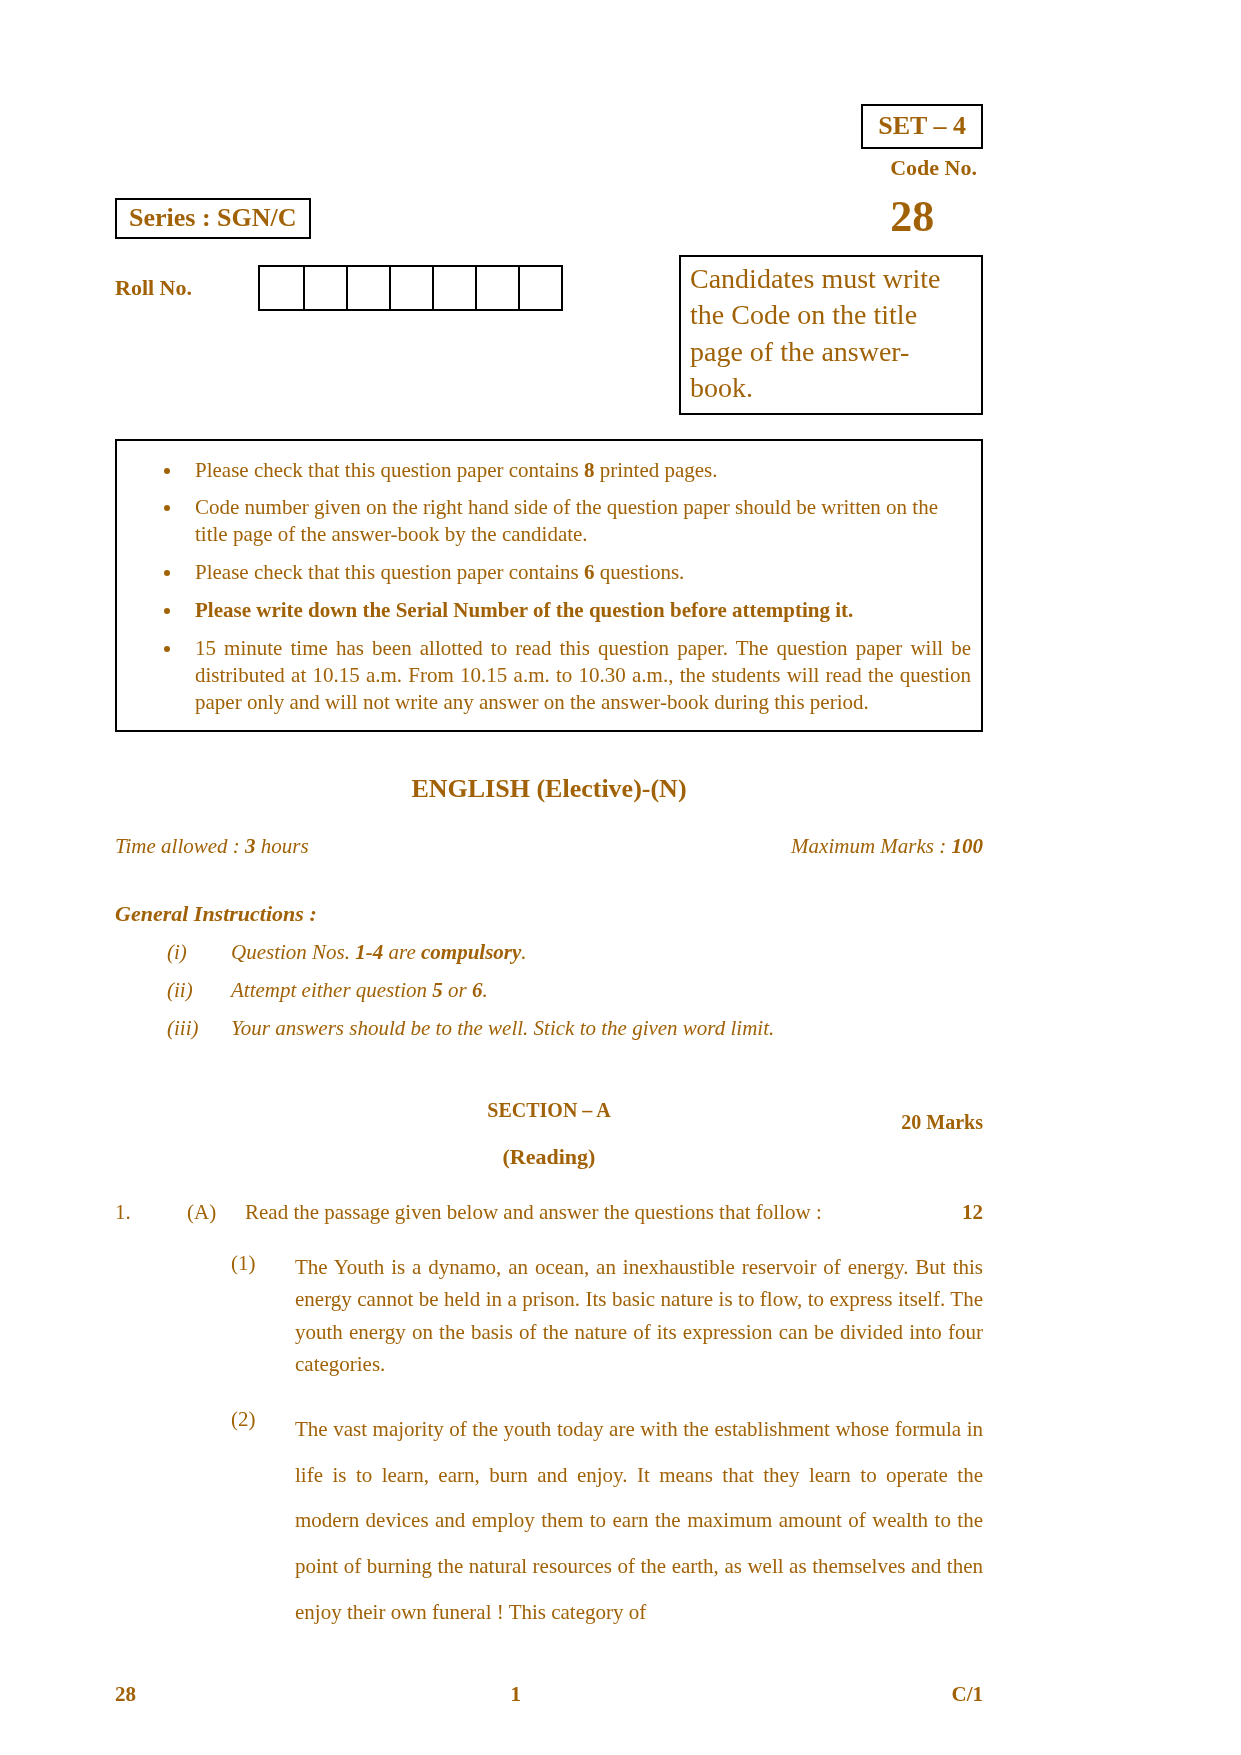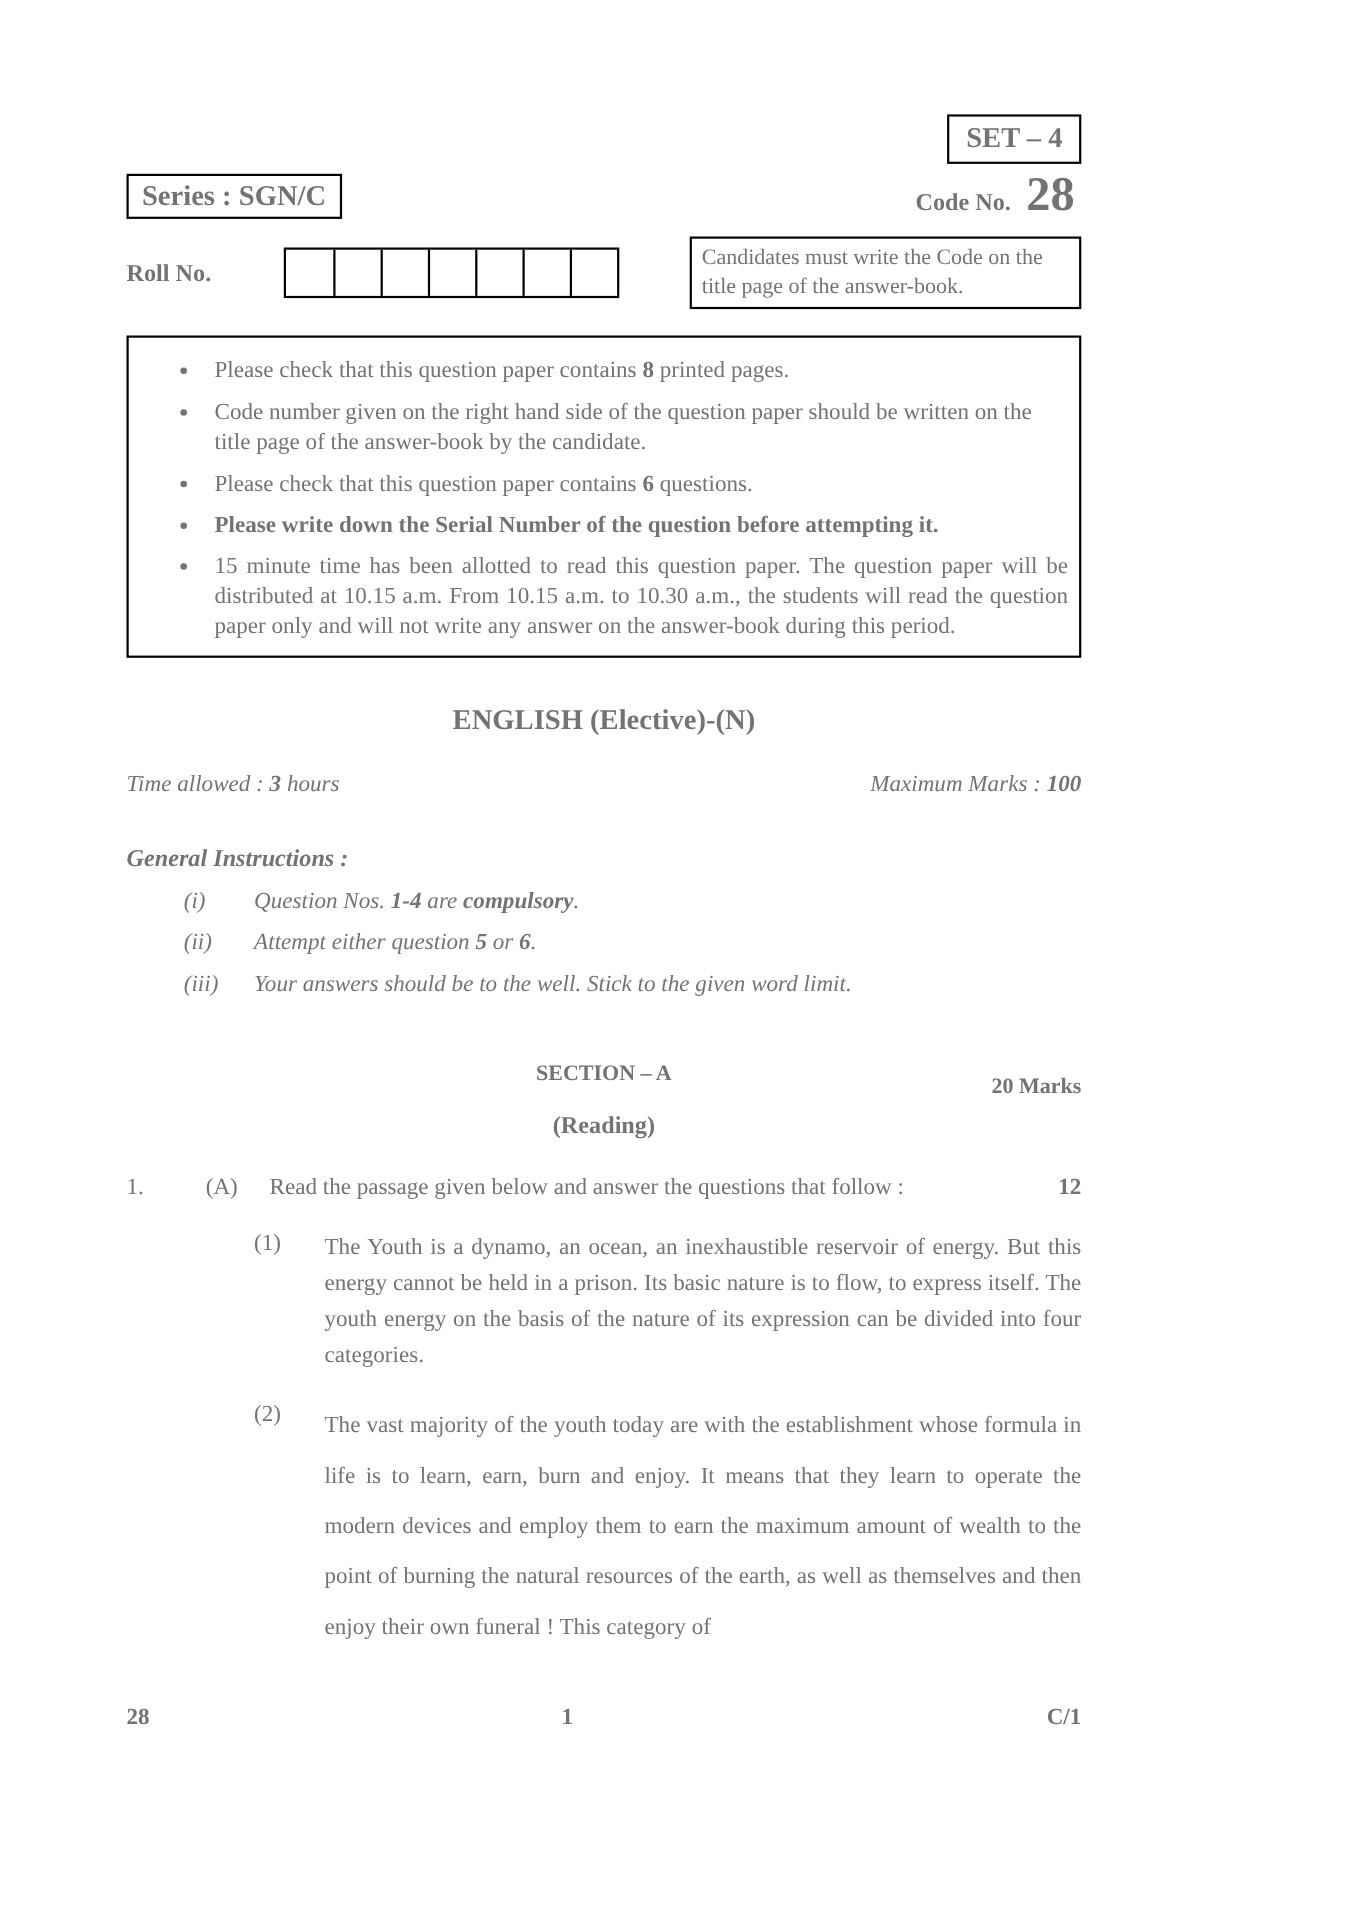--- a/index.html
+++ b/index.html
@@ -2,21 +2,21 @@
 <html><head>
 <meta charset="utf-8">
 <style>
   * { box-sizing: border-box; }
   html, body { margin: 0; padding: 0; background: #e8e8e8; }
   .page {
     width: 1241px;
     height: 1755px;
     margin: 0 auto;
     background: #ffffff;
-    color: #737373;
+    color: #a16207;
     font-family: "Liberation Serif", serif;
     position: relative;
     padding: 104px 258px 0 115px;
   }
   b { font-weight: bold; }
 
   
   .set-row { text-align: right; }
   .set-box {
     display: inline-block;
@@ -31,39 +31,39 @@
     align-items: flex-end;
     margin-top: 6px;
   }
   .series-box {
     display: inline-block;
     border: 2px solid #000;
     font-weight: bold;
     font-size: 26px;
     padding: 3px 12px 4px 12px;
   }
-  .code-wrap { display: flex; align-items: baseline; gap: 14px; padding-right: 6px; }
+  .code-wrap { display: flex; align-items: baseline; gap: 14px; padding-right: 6px; flex-direction: column; }
   .code-label { font-weight: bold; font-size: 22px; }
   .code-value { font-weight: bold; font-size: 44px; line-height: 1; }
 
   .roll-row {
     display: flex;
     justify-content: space-between;
     align-items: flex-start;
     margin-top: 26px;
   }
   .roll-left { display: flex; align-items: center; gap: 44px; }
   .roll-label { font-weight: bold; font-size: 22px; margin-right: 22px; }
   .roll-grid { display: flex; border: 2px solid #000; }
   .roll-cell { width: 43px; height: 42px; border-left: 2px solid #000; }
   .roll-cell:first-child { border-left: none; }
   .candidates-box {
     border: 2px solid #000;
-    width: 356px;
-    font-size: 20px;
+    width: 304px;
+    font-size: 28px;
     line-height: 1.3;
     padding: 4px 9px 6px 9px;
     margin-top: -10px;
   }
 
   
   .notice-box {
     border: 2px solid #000;
     margin-top: 24px;
     padding: 16px 10px 14px 8px;

